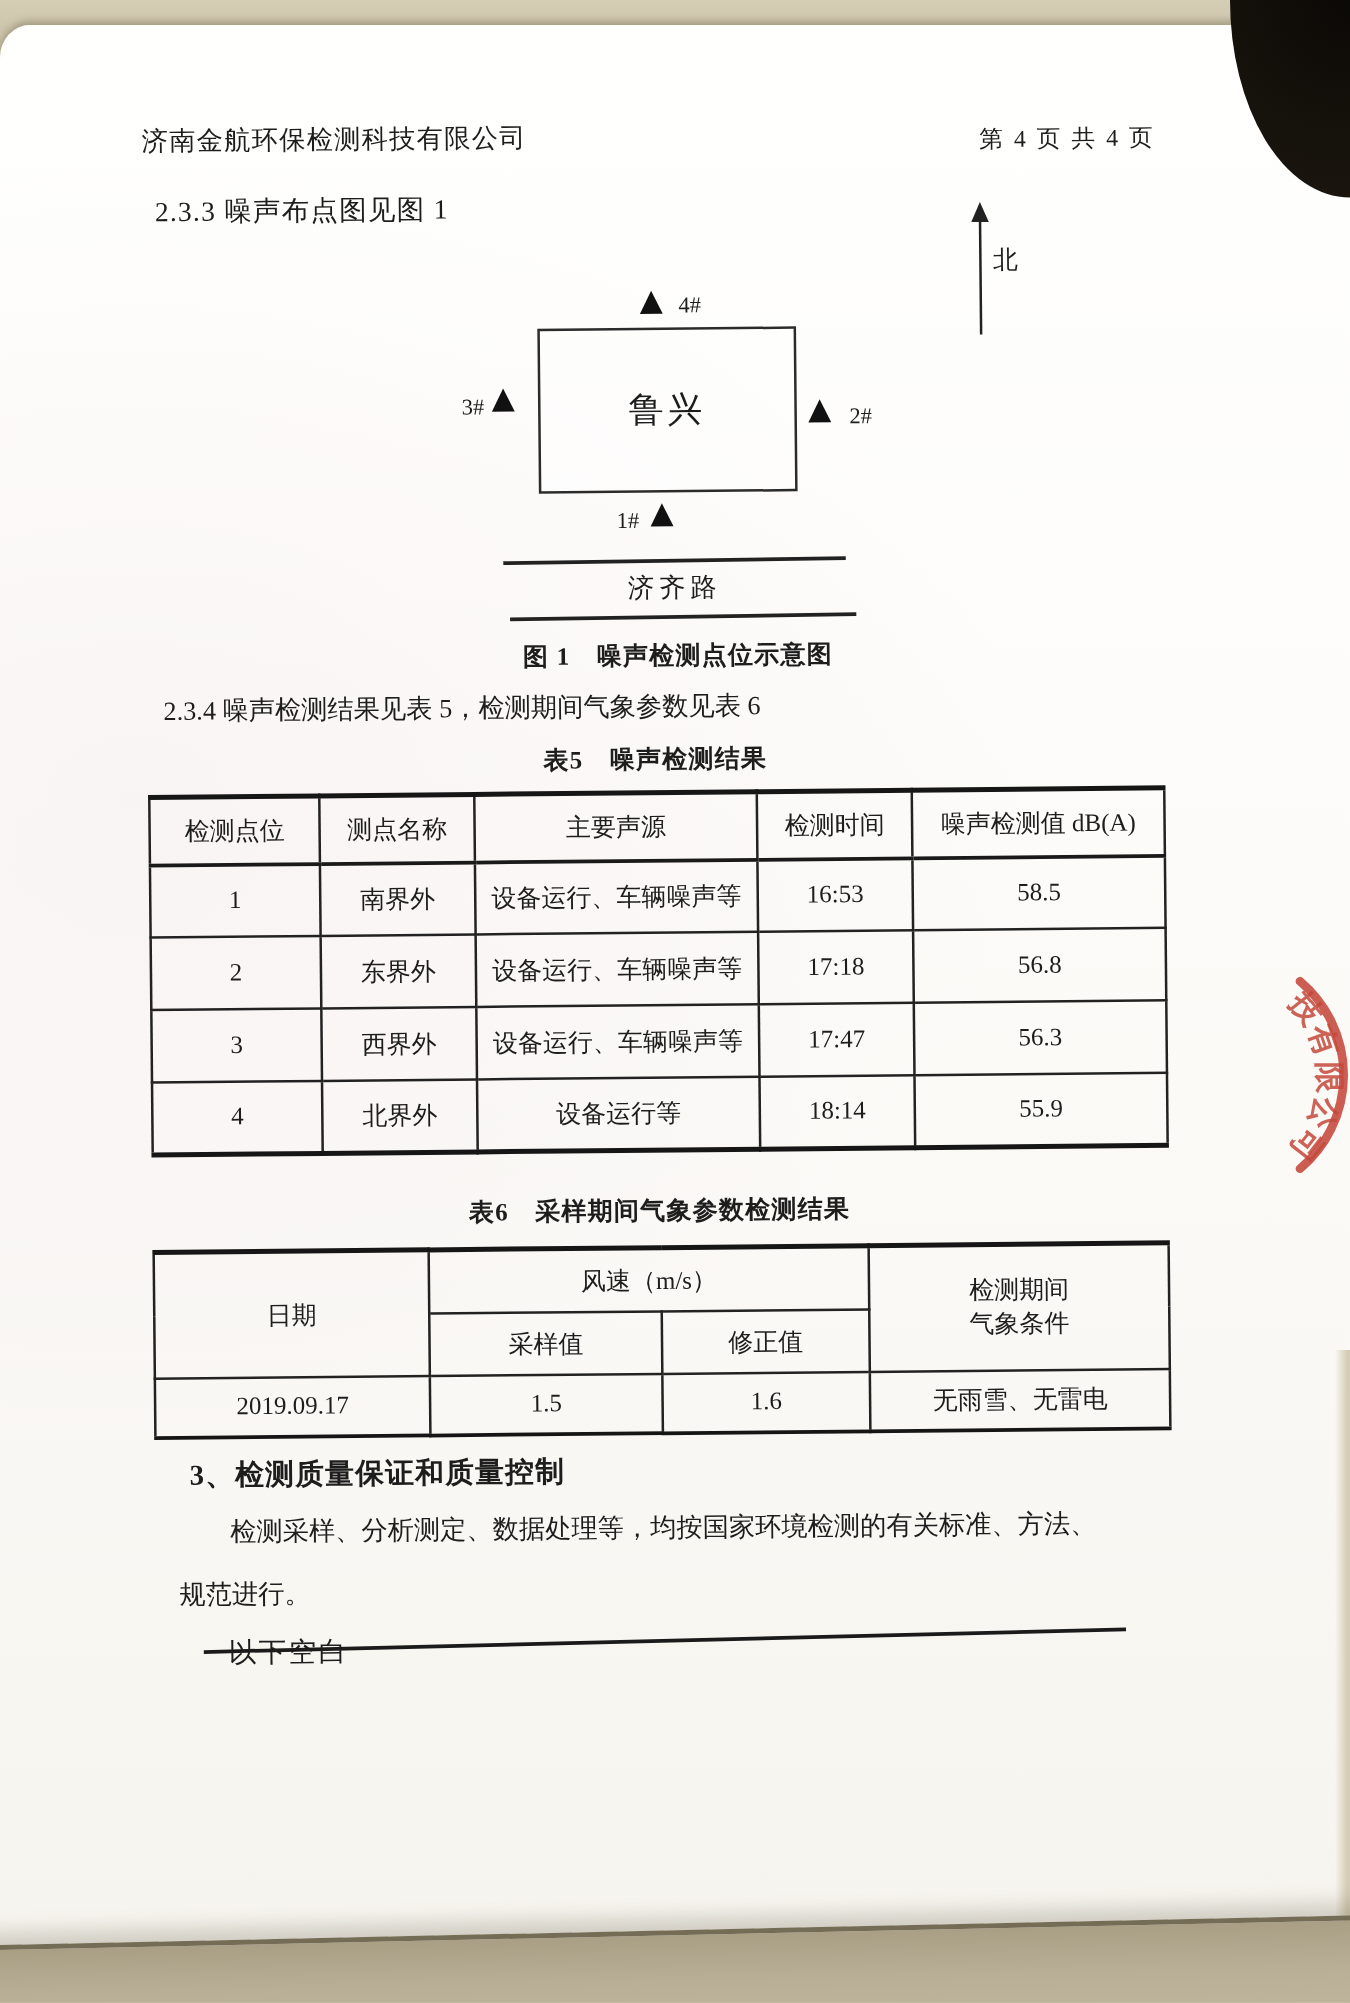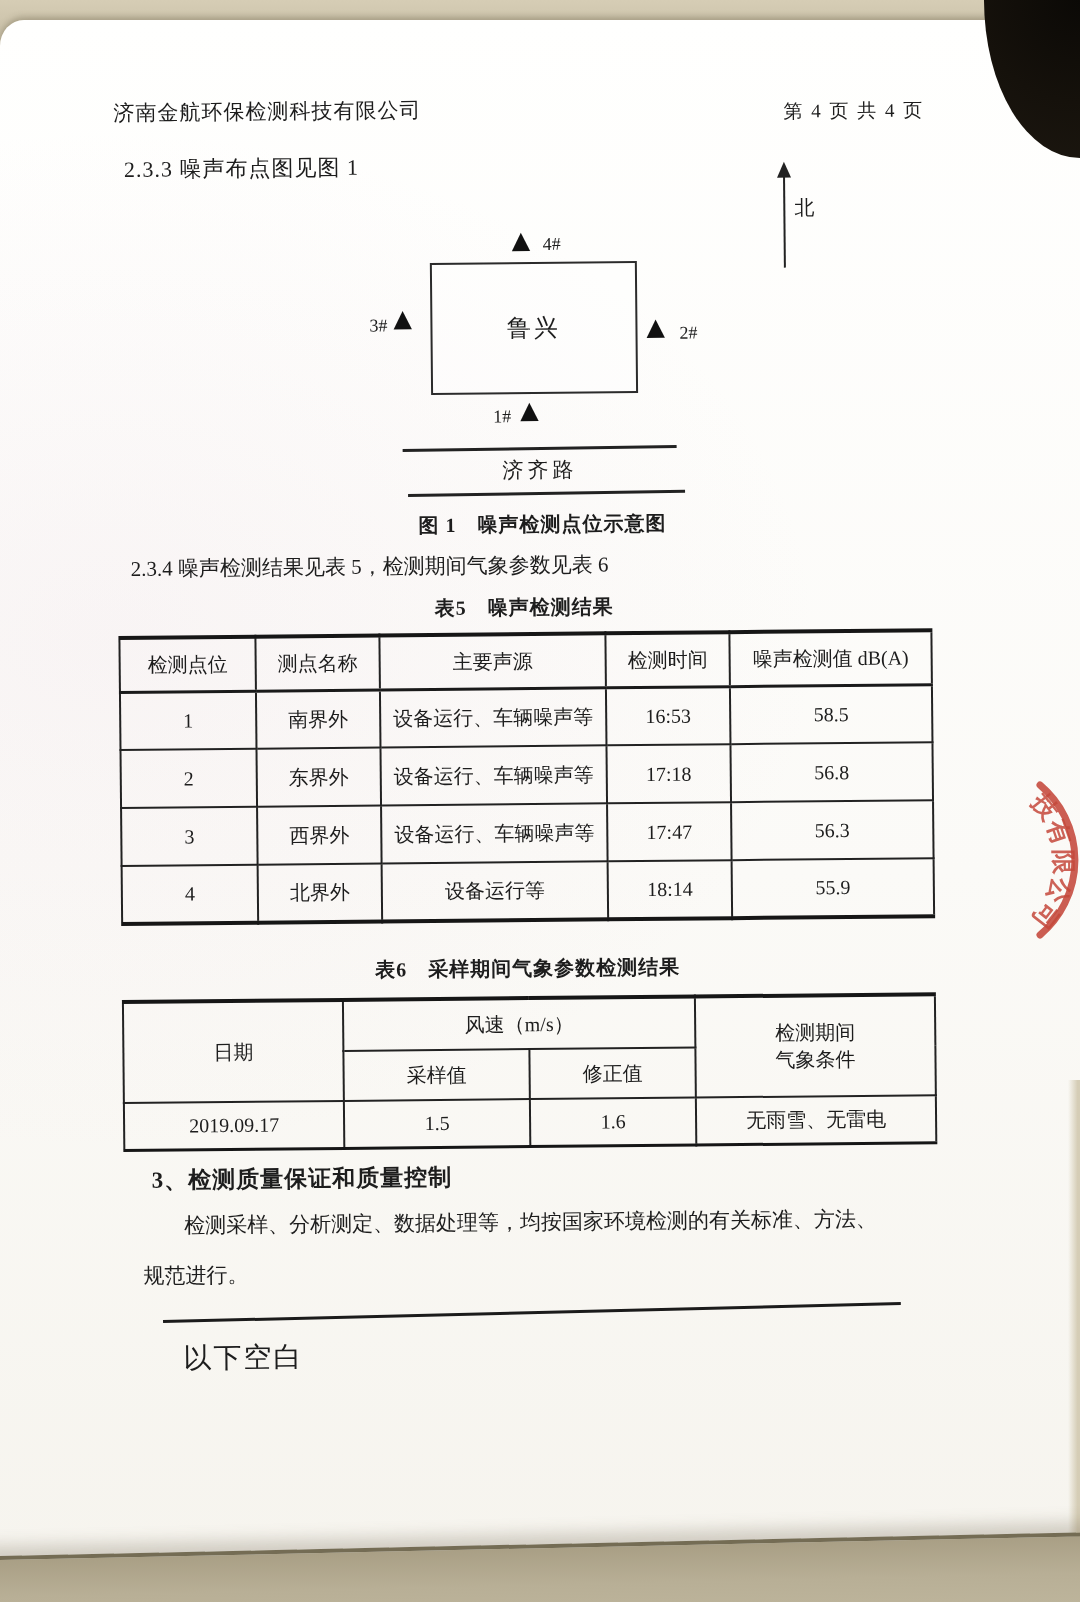--- a/index.html
+++ b/index.html
@@ -63,21 +63,21 @@
     border-left:7px solid transparent; border-right:7px solid transparent;
     border-bottom:16px solid #222;
   }
   .north-label { left:800px; top:197px; font-size:20px; }
   
   .site-rect {
     left:435px; top:262px; width:207px; height:132px;
     border:2.5px solid #2b2b2b; background:rgba(255,255,255,0.4);
     display:flex; align-items:center; justify-content:center;
   }
-  .site-name { font-size:24px; letter-spacing:3px; }
+  .site-name { font-size:28px; letter-spacing:3px; }
   .tri { font-size:24px; color:#111; line-height:1; font-family:"DejaVu Sans",sans-serif; }
   .pt-label { font-size:18px; font-family:"Liberation Serif",serif; }
   .tri4 { left:517px; top:228px; } .lab4 { left:548px; top:234px; }
   .tri3 { left:398px; top:305px; } .lab3 { left:374px; top:314px; }
   .tri2 { left:651px; top:316px; } .lab2 { left:684px; top:324px; }
   .tri1 { left:524px; top:398px; } .lab1 { left:497px; top:406px; }
   .road-line1 { left:406px; top:447px; width:274px; height:2.5px; background:#222; transform:rotate(-0.3deg); }
   .road-line2 { left:411px; top:492px; width:277px; height:2.5px; background:#222; transform:rotate(-0.3deg); }
   .road-label { left:406px; top:456px; width:274px; text-align:center; font-size:21px; letter-spacing:4px; }
   .fig-caption { left:0; top:511px; width:1090px; text-align:center; font-size:20px; font-weight:bold; letter-spacing:1px; }
@@ -96,21 +96,21 @@
   #table6 { left:120px; top:996px; width:812px; border-top:4.5px solid #161616; border-bottom:3.5px solid #161616; }
   #table6 .r1 th { height:51px; }
   #table6 .r2 th { height:50px; }
   #table6 td { height:47px; }
   .two-line span { display:block; line-height:1.35; }
   
   .s3-title { left:148px; top:1161px; font-size:23px; font-weight:bold; letter-spacing:1px; }
   .s3-line1 { left:180px; top:1208px; font-size:21px; }
   .s3-line2 { left:139px; top:1258px; font-size:21px; }
   .end-rule { left:158px; top:1311px; width:738px; height:2.5px; background:#1b1b1b; transform:rotate(-0.85deg); }
-  .below-blank { left:178px; top:1336px; font-size:28px; letter-spacing:2px; }
+  .below-blank { left:178px; top:1304px; font-size:22px; letter-spacing:2px; }
   
   .stamp-svg { position:absolute; left:860px; top:740px; z-index:5; opacity:0.92; }
 </style>
 </head>
 <body>
 
 <div class="bg-top"></div>
 <div class="page"></div>
 <div class="edge-right-strip"></div>
 <div class="corner-tr"></div>

